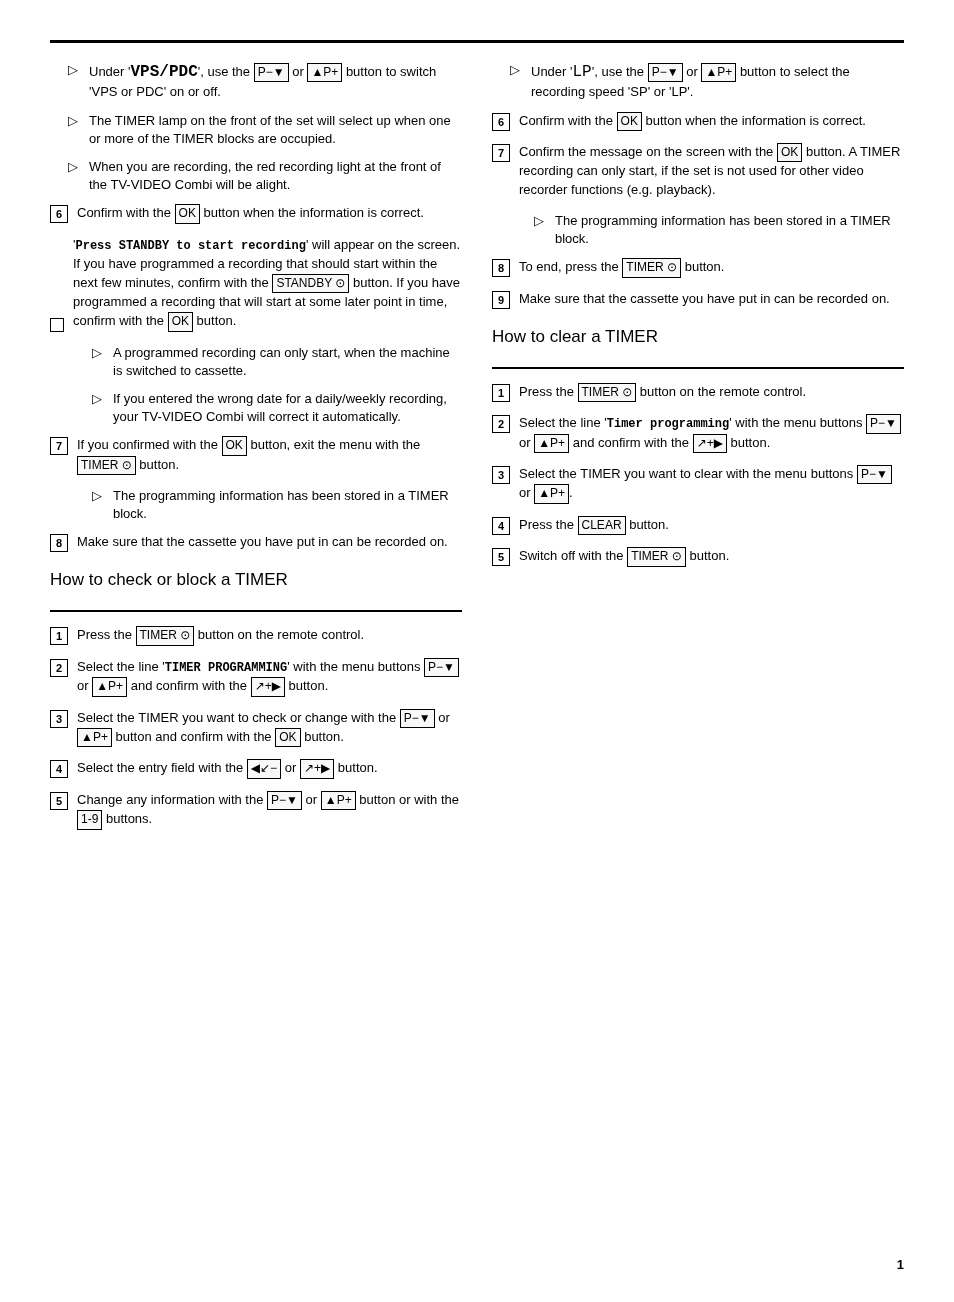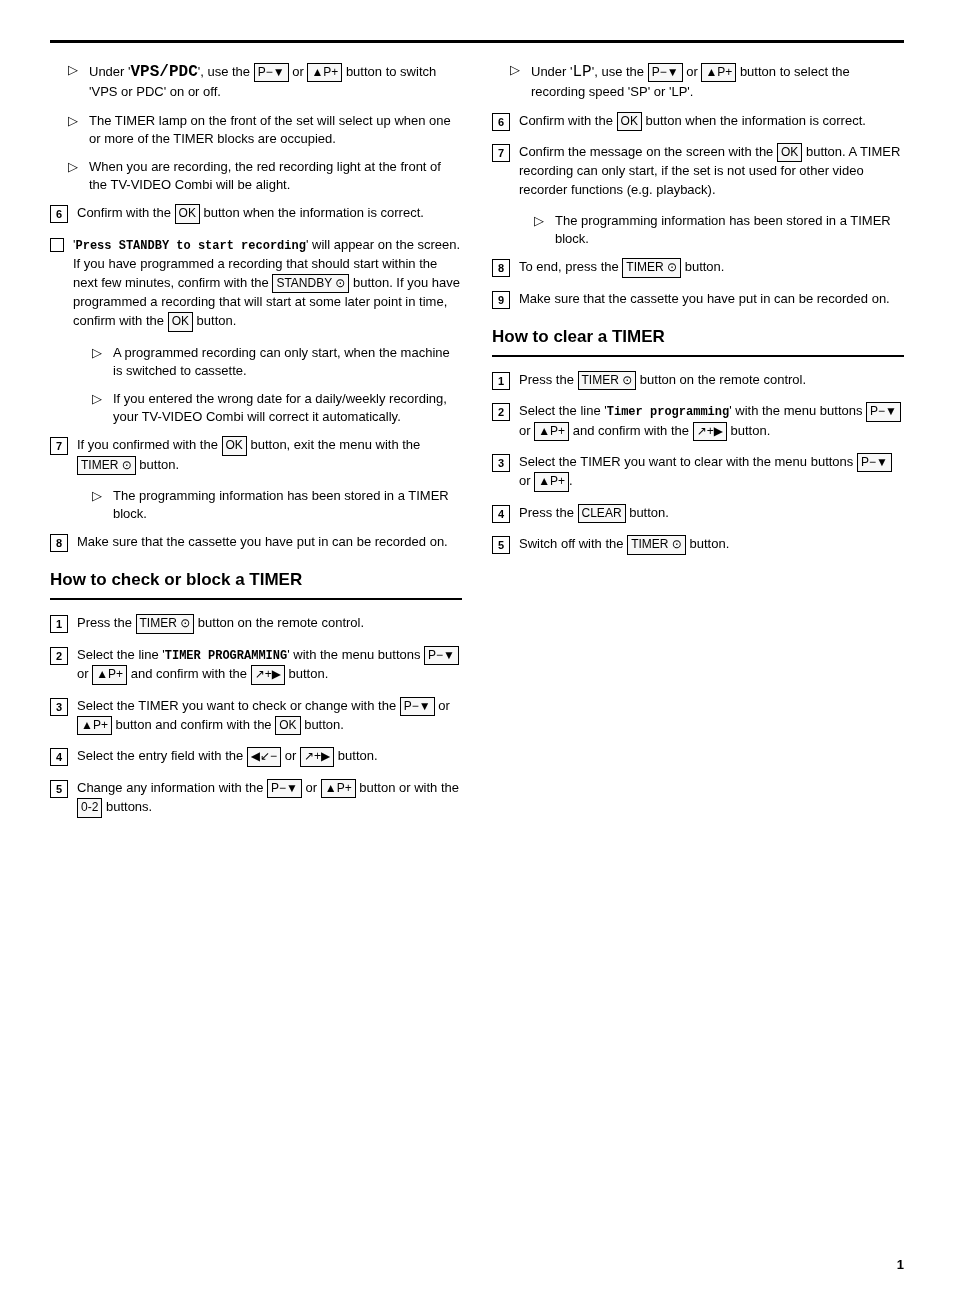--- a/index.html
+++ b/index.html
@@ -61,21 +61,21 @@
       font-size: 11px;
       font-weight: bold;
       margin-right: 9px;
       min-width: 18px;
       margin-top: 1px;
     }
     .num-text { flex: 1; line-height: 1.45; }
 
     .checkbox-item {
       display: flex;
-      align-items: flex-start;
+      align-items: flex-end;
       margin-bottom: 12px;
     }
     .checkbox-box {
       border: 1.5px solid #000;
       width: 14px;
       height: 14px;
       margin-right: 9px;
       min-width: 14px;
       margin-top: 2px;
     }
@@ -85,23 +85,23 @@
       padding: 0 3px;
       font-family: Arial, Helvetica, sans-serif;
       font-size: 12px;
       background: #f8f8f8;
       display: inline-block;
       white-space: nowrap;
     }
 
     .section-title {
       font-size: 17px;
-      font-weight: bold;
+      font-weight: normal;
       border-bottom: 2px solid #000;
-      padding-bottom: 8px;
+      padding-bottom: 20px;
       margin-bottom: 14px;
       margin-top: 18px;
     }
 
     .sub-bullets {
       margin-left: 24px;
       margin-top: 6px;
     }
 
     code {
@@ -230,21 +230,21 @@
       <div class="numbered-item">
         <div class="num-circle">4</div>
         <div class="num-text">
           Select the entry field with the <kbd>◀↙−</kbd> or <kbd>↗+▶</kbd> button.
         </div>
       </div>
 
       <div class="numbered-item">
         <div class="num-circle">5</div>
         <div class="num-text">
-          Change any information with the <kbd>P−▼</kbd> or <kbd>▲P+</kbd> button or with the <kbd>0-2</kbd> buttons.
+          Change any information with the <kbd>P−▼</kbd> or <kbd>▲P+</kbd> button or with the <kbd>1-9</kbd> buttons.
         </div>
       </div>
 
     </div>
 
     <div class="col col-right">
 
       <div class="bullet-arrow">
         <span class="arrow-icon">▷</span>
         <span class="bullet-text">

